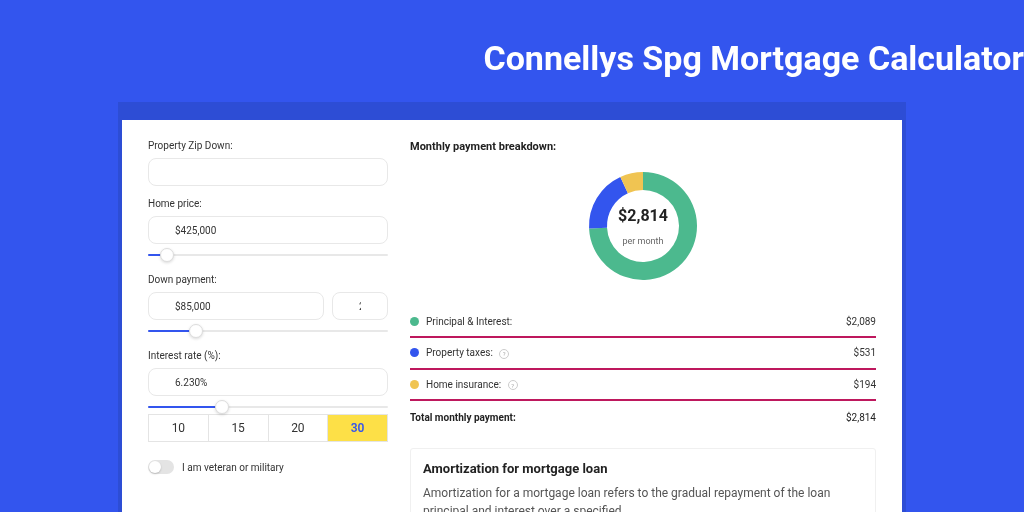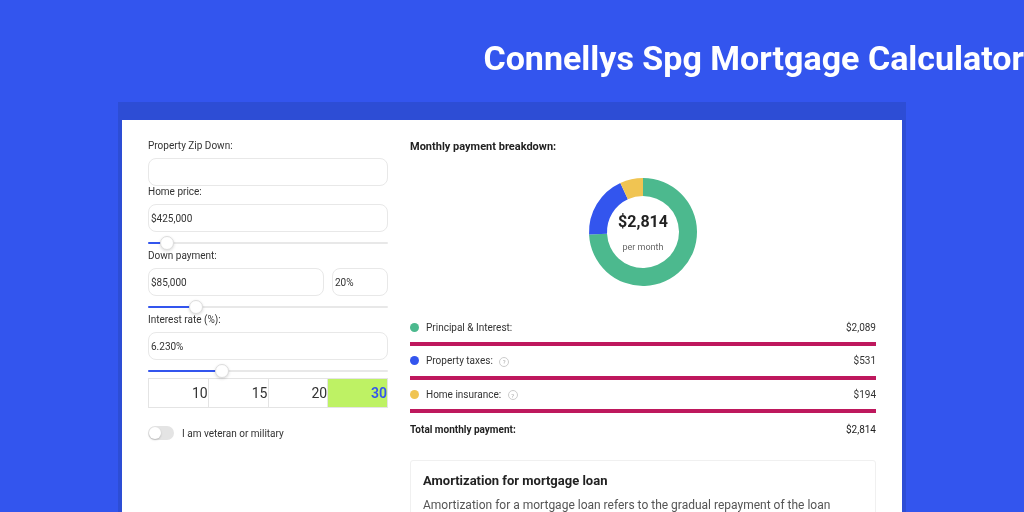--- a/index.html
+++ b/index.html
@@ -2,45 +2,45 @@
 <html><head>
 <meta charset="utf-8">
 <style>
 *{box-sizing:border-box;margin:0;padding:0;font-family:-apple-system,BlinkMacSystemFont,"Segoe UI",Roboto,Helvetica,Arial,sans-serif}
 body{background:#3355ee;width:1024px;height:512px;overflow:hidden;position:relative}
 .title{color:#fff;font-size:34px;font-weight:700;text-align:right;padding:38px 0 24px}
 .outer{background:#2d4dd5;margin:0 auto;width:788px;padding:18px 0 0}
 .card{background:#fff;margin:0 auto;width:780px;padding:20px 26px;display:flex;gap:22px}
 .left{width:240px;flex-shrink:0}
 .right{flex:1;min-width:0}
-.field-label{font-size:10px;color:#333;margin-bottom:7px;}
+.field-label{font-size:10px;color:#333;margin-bottom:7px;margin-top:12px}
 .left .field-label:first-child{margin-top:0}
-.tinput{width:100%;border:1px solid #e8e8e8;border-radius:8px;height:28px;padding:0 2px;font-size:10px;color:#333}
+.tinput{width:100%;border:1px solid #e8e8e8;border-radius:8px;height:28px;padding:0 26px;font-size:10px;color:#333}
 .dual{display:flex;gap:8px}
 .dual .tinput:first-child{flex:1}
 .dual .tinput:last-child{width:56px}
 .slider-wrap{position:relative;height:14px;margin-top:4px}
 .slider-track{position:absolute;top:6px;left:0;right:0;height:2px;background:#e8e8e8;border-radius:2px}
 .slider-fill{position:absolute;top:6px;left:0;height:2px;background:#3355ee;border-radius:2px}
 .slider-thumb{position:absolute;top:0;width:14px;height:14px;background:#fff;border:1px solid #ddd;border-radius:50%;box-shadow:0 1px 3px rgba(0,0,0,0.15);transform:translateX(-50%)}
 .period-btns{display:flex;gap:0}
-.pbtn{flex:1;border:1px solid #e4e4e4;background:#fff;font-size:14px;padding:6px 0;text-align:right;cursor:pointer;color:#333}
+.pbtn{flex:1;border:1px solid #e4e4e4;background:#fff;font-size:12px;padding:6px 0;text-align:center;cursor:pointer;color:#333}
 .pbtn+.pbtn{border-left:none}
-.pbtn.active{background:#bef264;font-weight:600;color:#3355ee}
+.pbtn.active{background:#fde047;font-weight:600;color:#3355ee}
 .vet-row{display:flex;align-items:center;gap:8px;margin-top:18px}
 .toggle{width:26px;height:14px;background:#e4e4e4;border-radius:10px;position:relative;cursor:pointer}
 .toggle-knob{width:12px;height:12px;background:#fff;border-radius:50%;position:absolute;top:1px;left:1px;box-shadow:0 1px 2px rgba(0,0,0,0.2)}
 .vet-label{font-size:10px;color:#333}
-.breakdown-title{font-size:11px;font-weight:700;color:#222;margin-bottom:16px}
+.breakdown-title{font-size:11px;font-weight:700;color:#222;margin-bottom:10px}
 .donut-area{display:flex;justify-content:center;margin:10px 0 18px}
 .donut-wrap{position:relative;width:126px;height:126px}
 .donut-center{position:absolute;inset:0;display:flex;flex-direction:column;align-items:center;justify-content:center}
 .donut-amount{font-size:16px;font-weight:700;color:#222}
 .donut-sub{font-size:9px;color:#666;margin-top:11px}
-.line-row{display:flex;align-items:center;padding:9px 0;border-bottom:4px solid #be185d;font-size:10px;color:#333}
+.line-row{display:flex;align-items:center;padding:9px 0;border-bottom:2px solid #be185d;font-size:10px;color:#333}
 .line-row.total{font-weight:700;color:#222;border-bottom:none;padding-top:11px}
 .dot{width:9px;height:9px;border-radius:50%;margin-right:7px;flex-shrink:0}
 .dot.g{background:#4cb98e}
 .dot.b{background:#3355ee}
 .dot.y{background:#f0c452}
 .info-icon{width:10px;height:10px;border:1px solid #ccc;border-radius:50%;display:inline-flex;align-items:center;justify-content:center;font-size:6px;color:#aaa;margin-left:4px}
 .line-label{flex:1}
 .line-val{font-weight:400}
 .amort-box{border:1px solid #f0f0f0;border-radius:3px;padding:12px;margin-top:16px}
 .amort-title{font-size:13px;font-weight:700;color:#222;margin-bottom:8px}

